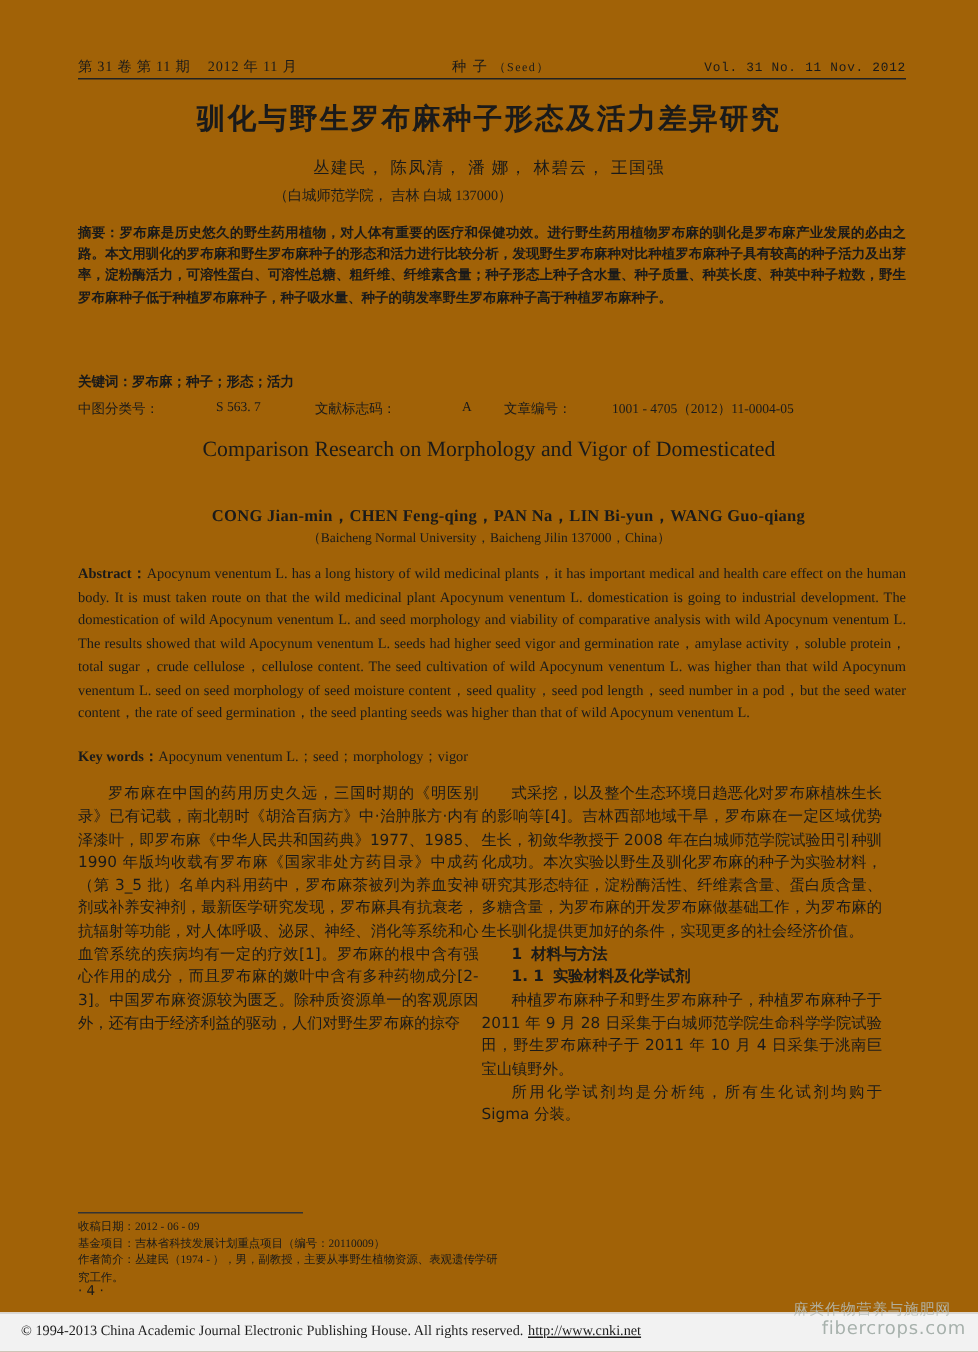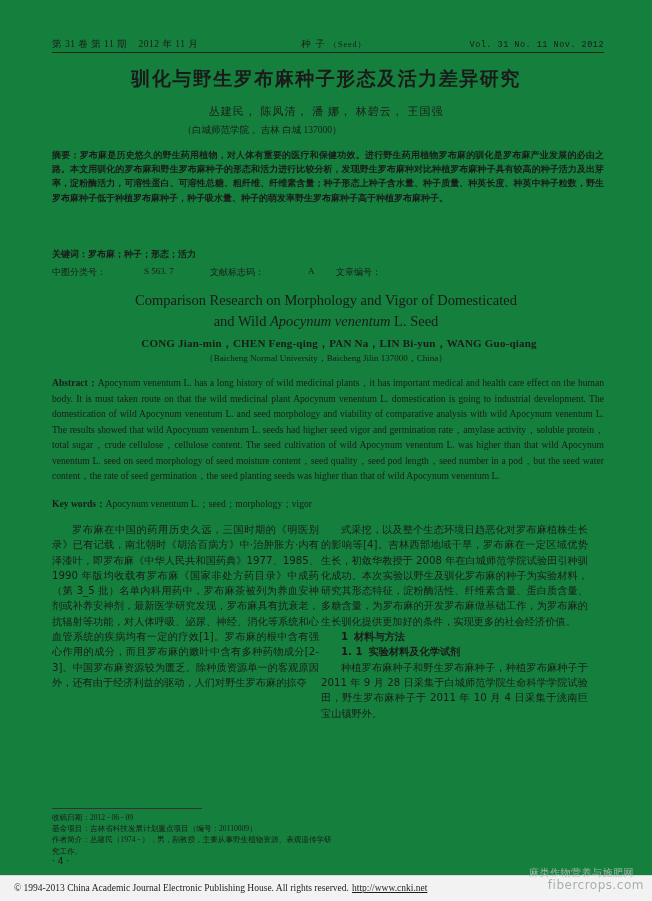--- a/index.html
+++ b/index.html
@@ -14,21 +14,21 @@
     background: #ffffff;
     overflow: hidden;
     font-family: "Liberation Serif", serif;
     color: #1a1a1a;
   }
   .paper {
     position: absolute;
     left: 0; top: 0;
     width: 652px;
     height: 875px;
-    background: #15803d;
+    background: #a16207;
   }
 
   
   .hdr {
     position: absolute;
     top: 38px;
     left: 52px;
     width: 552px;
     font-size: 9.5px;
     display: flex;
@@ -290,25 +290,25 @@
     <div class="kw">
       <span class="lbl">关键词：</span><span>罗布麻；种子；形态；活力</span>
     </div>
 
     <div class="clsrow">
       <div class="c1">中图分类号：</div>
       <div class="c2">S 563. 7</div>
       <div class="c3">文献标志码：</div>
       <div class="c4">A</div>
       <div class="c5">文章编号：</div>
+      <div class="c6">1001 - 4705（2012）11-0004-05</div>
     </div>
 
     <div class="en-title">
       <div>Comparison Research on Morphology and Vigor of Domesticated</div>
-      <div><span>and Wild </span><i>Apocynum venentum</i><span> L. Seed</span></div>
     </div>
     <div class="en-authors">CONG Jian-min，CHEN Feng-qing，PAN Na，LIN Bi-yun，WANG Guo-qiang</div>
     <div class="en-affil">（Baicheng Normal University，Baicheng Jilin 137000，China）</div>
 
     <div class="en-abs">
       <b>Abstract：</b><span>Apocynum venentum L. has a long history of wild medicinal plants，it has important medical and health care effect on the human body. It is must taken route on that the wild medicinal plant Apocynum venentum L. domestication is going to industrial development. The domestication of wild Apocynum venentum L. and seed morphology and viability of comparative analysis with wild Apocynum venentum L. The results showed that wild Apocynum venentum L. seeds had higher seed vigor and germination rate，amylase activity，soluble protein，total sugar，crude cellulose，cellulose content. The seed cultivation of wild Apocynum venentum L. was higher than that wild Apocynum venentum L. seed on seed morphology of seed moisture content，seed quality，seed pod length，seed number in a pod，but the seed water content，the rate of seed germination，the seed planting seeds was higher than that of wild Apocynum venentum L.</span>
     </div>
 
     <div class="en-kw">
       <b>Key words：</b><span>Apocynum venentum L.；seed；morphology；vigor</span>
@@ -320,20 +320,21 @@
       </div>
       <div class="col">
         <p>式采挖，以及整个生态环境日趋恶化对罗布麻植株生长的影响等[4]。吉林西部地域干旱，罗布麻在一定区域优势生长，初敛华教授于 2008 年在白城师范学院试验田引种驯化成功。本次实验以野生及驯化罗布麻的种子为实验材料，研究其形态特征，淀粉酶活性、纤维素含量、蛋白质含量、多糖含量，为罗布麻的开发罗布麻做基础工作，为罗布麻的生长驯化提供更加好的条件，实现更多的社会经济价值。</p>
         <p class="sec-h">
           <span class="num">1</span><span>材料与方法</span>
         </p>
         <p class="sec-h">
           <span class="num">1. 1</span><span>实验材料及化学试剂</span>
         </p>
         <p>种植罗布麻种子和野生罗布麻种子，种植罗布麻种子于 2011 年 9 月 28 日采集于白城师范学院生命科学学院试验田，野生罗布麻种子于 2011 年 10 月 4 日采集于洮南巨宝山镇野外。</p>
+        <p>所用化学试剂均是分析纯，所有生化试剂均购于 Sigma 分装。</p>
       </div>
     </div>
 
     <div class="fn-rule"></div>
     <div class="footnotes">
       <div>收稿日期：2012 - 06 - 09</div>
       <div>基金项目：吉林省科技发展计划重点项目（编号：20110009）</div>
       <div>作者简介：丛建民（1974 - ），男，副教授，主要从事野生植物资源、表观遗传学研究工作。</div>
     </div>
 

